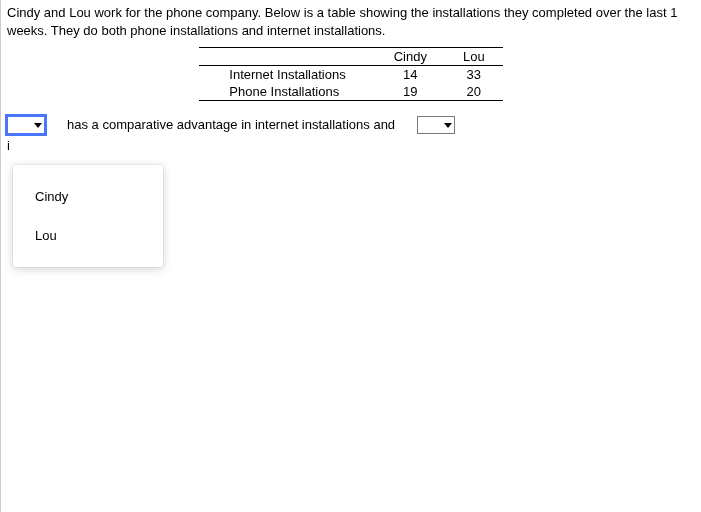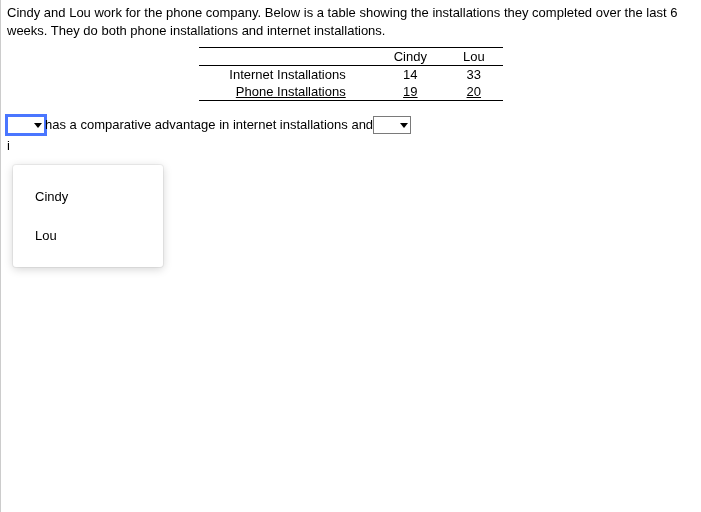--- a/index.html
+++ b/index.html
@@ -32,39 +32,38 @@
   table.data {
     border-collapse: collapse;
     font-size: 13px;
   }
   table.data th, table.data td {
     padding: 1px 18px;
     text-align: center;
     font-weight: normal;
   }
   table.data td.row-label {
-    text-align: right;
+    text-align: left;
     padding-left: 30px;
     padding-right: 30px;
   }
   .top-rule td, .top-rule th {
     border-top: 1px solid #000;
   }
   .mid-rule td, .mid-rule th {
     border-bottom: 1px solid #000;
   }
   .bot-rule td {
     border-bottom: 1px solid #000;
-    text-decoration: underline;
   }
   .sentence {
     display: flex;
     align-items: center;
     flex-wrap: wrap;
-    gap: 0;
+    gap: 22px;
     line-height: 1.6;
   }
   .dropdown {
     display: inline-flex;
     align-items: center;
     justify-content: flex-end;
     width: 38px;
     height: 18px;
     border: 1px solid #7a7a7a;
     box-sizing: border-box;
@@ -102,21 +101,21 @@
   .trailing-i {
     font-size: 13px;
     margin-top: 2px;
     margin-left: 0;
   }
 </style>
 </head>
 <body>
 <div class="container">
 
-  <div class="intro">Cindy and Lou work for the phone company. Below is a table showing the installations they completed over the last 6 weeks.  They do both phone installations and internet installations.</div>
+  <div class="intro">Cindy and Lou work for the phone company. Below is a table showing the installations they completed over the last 1 weeks.  They do both phone installations and internet installations.</div>
 
   <div class="tbl-wrap">
     <table class="data">
       <tbody>
           <tr class="top-rule mid-rule">
         <th></th>
         <th>Cindy</th>
         <th>Lou</th>
       </tr>
       <tr>

